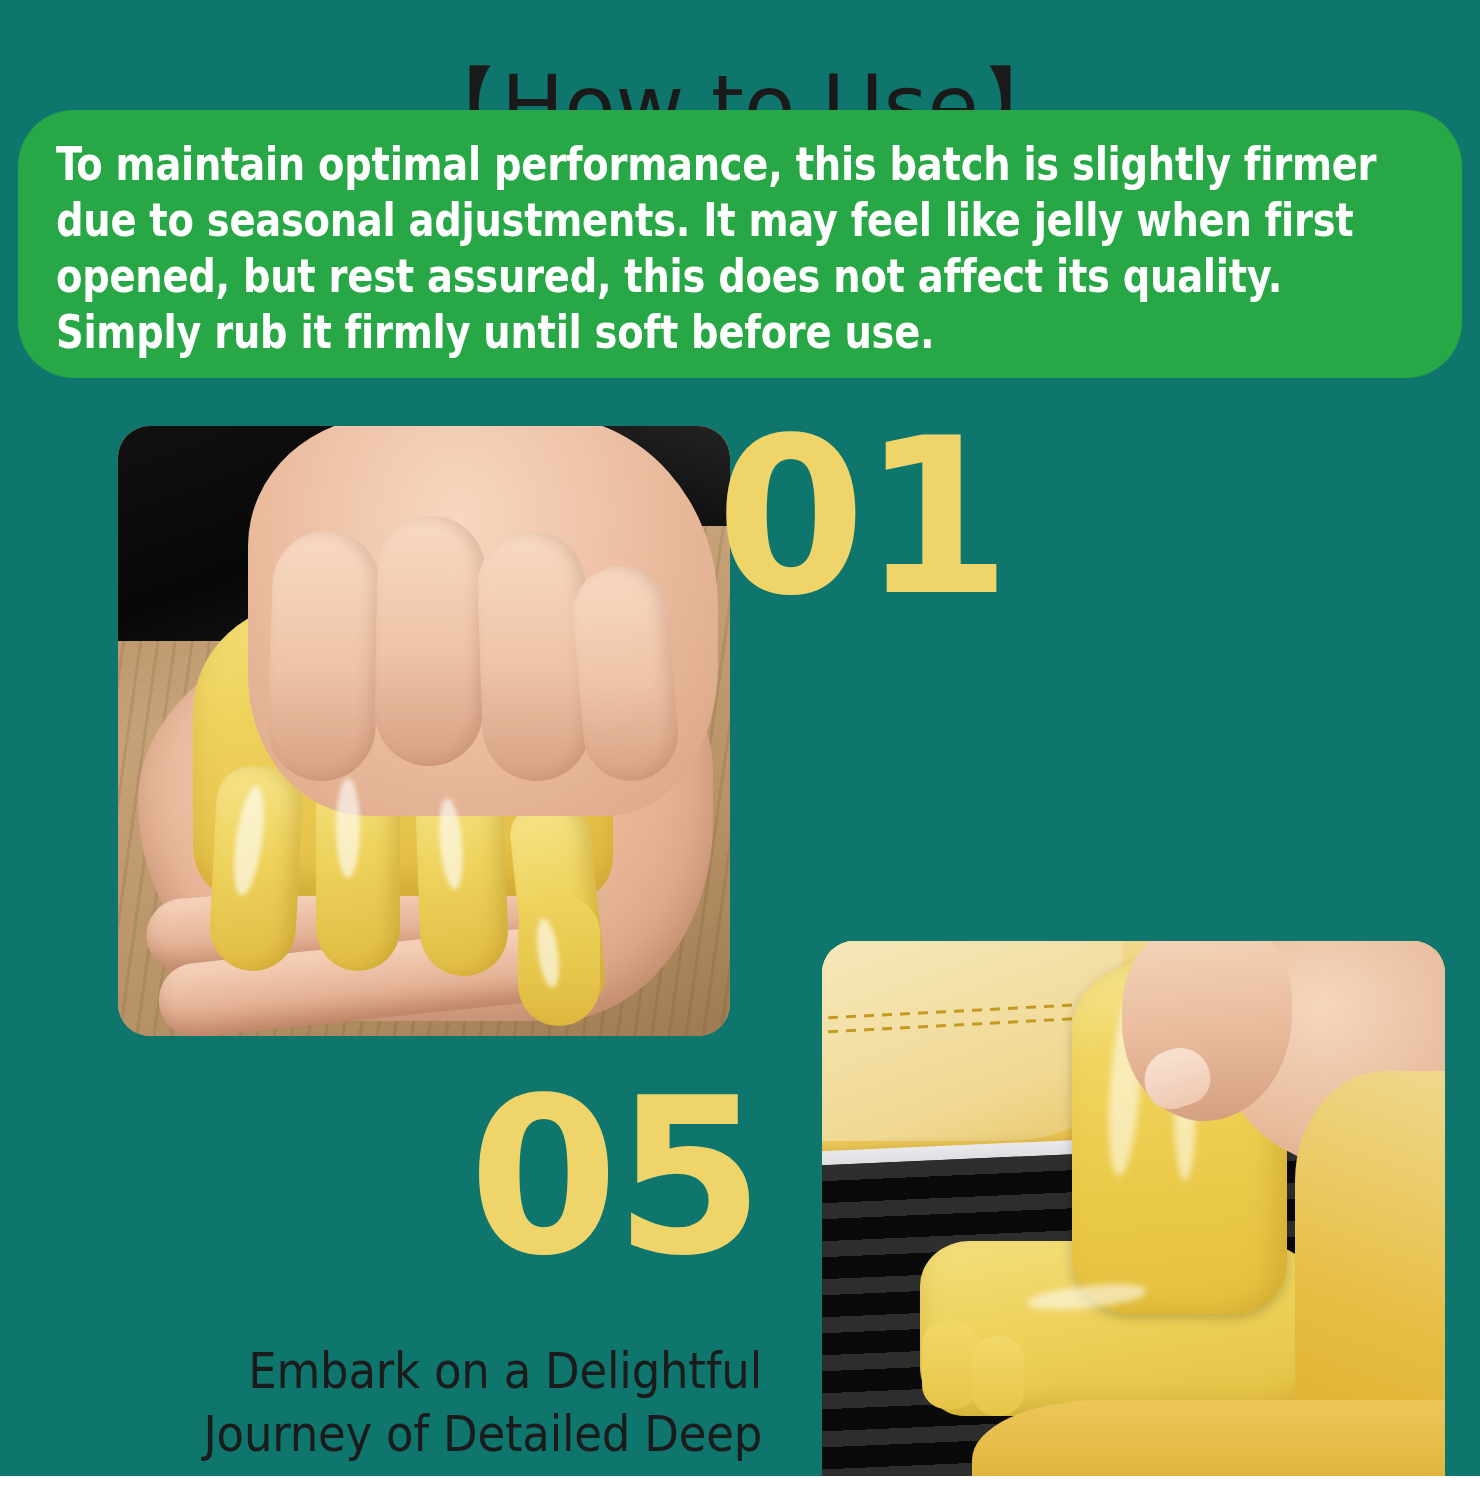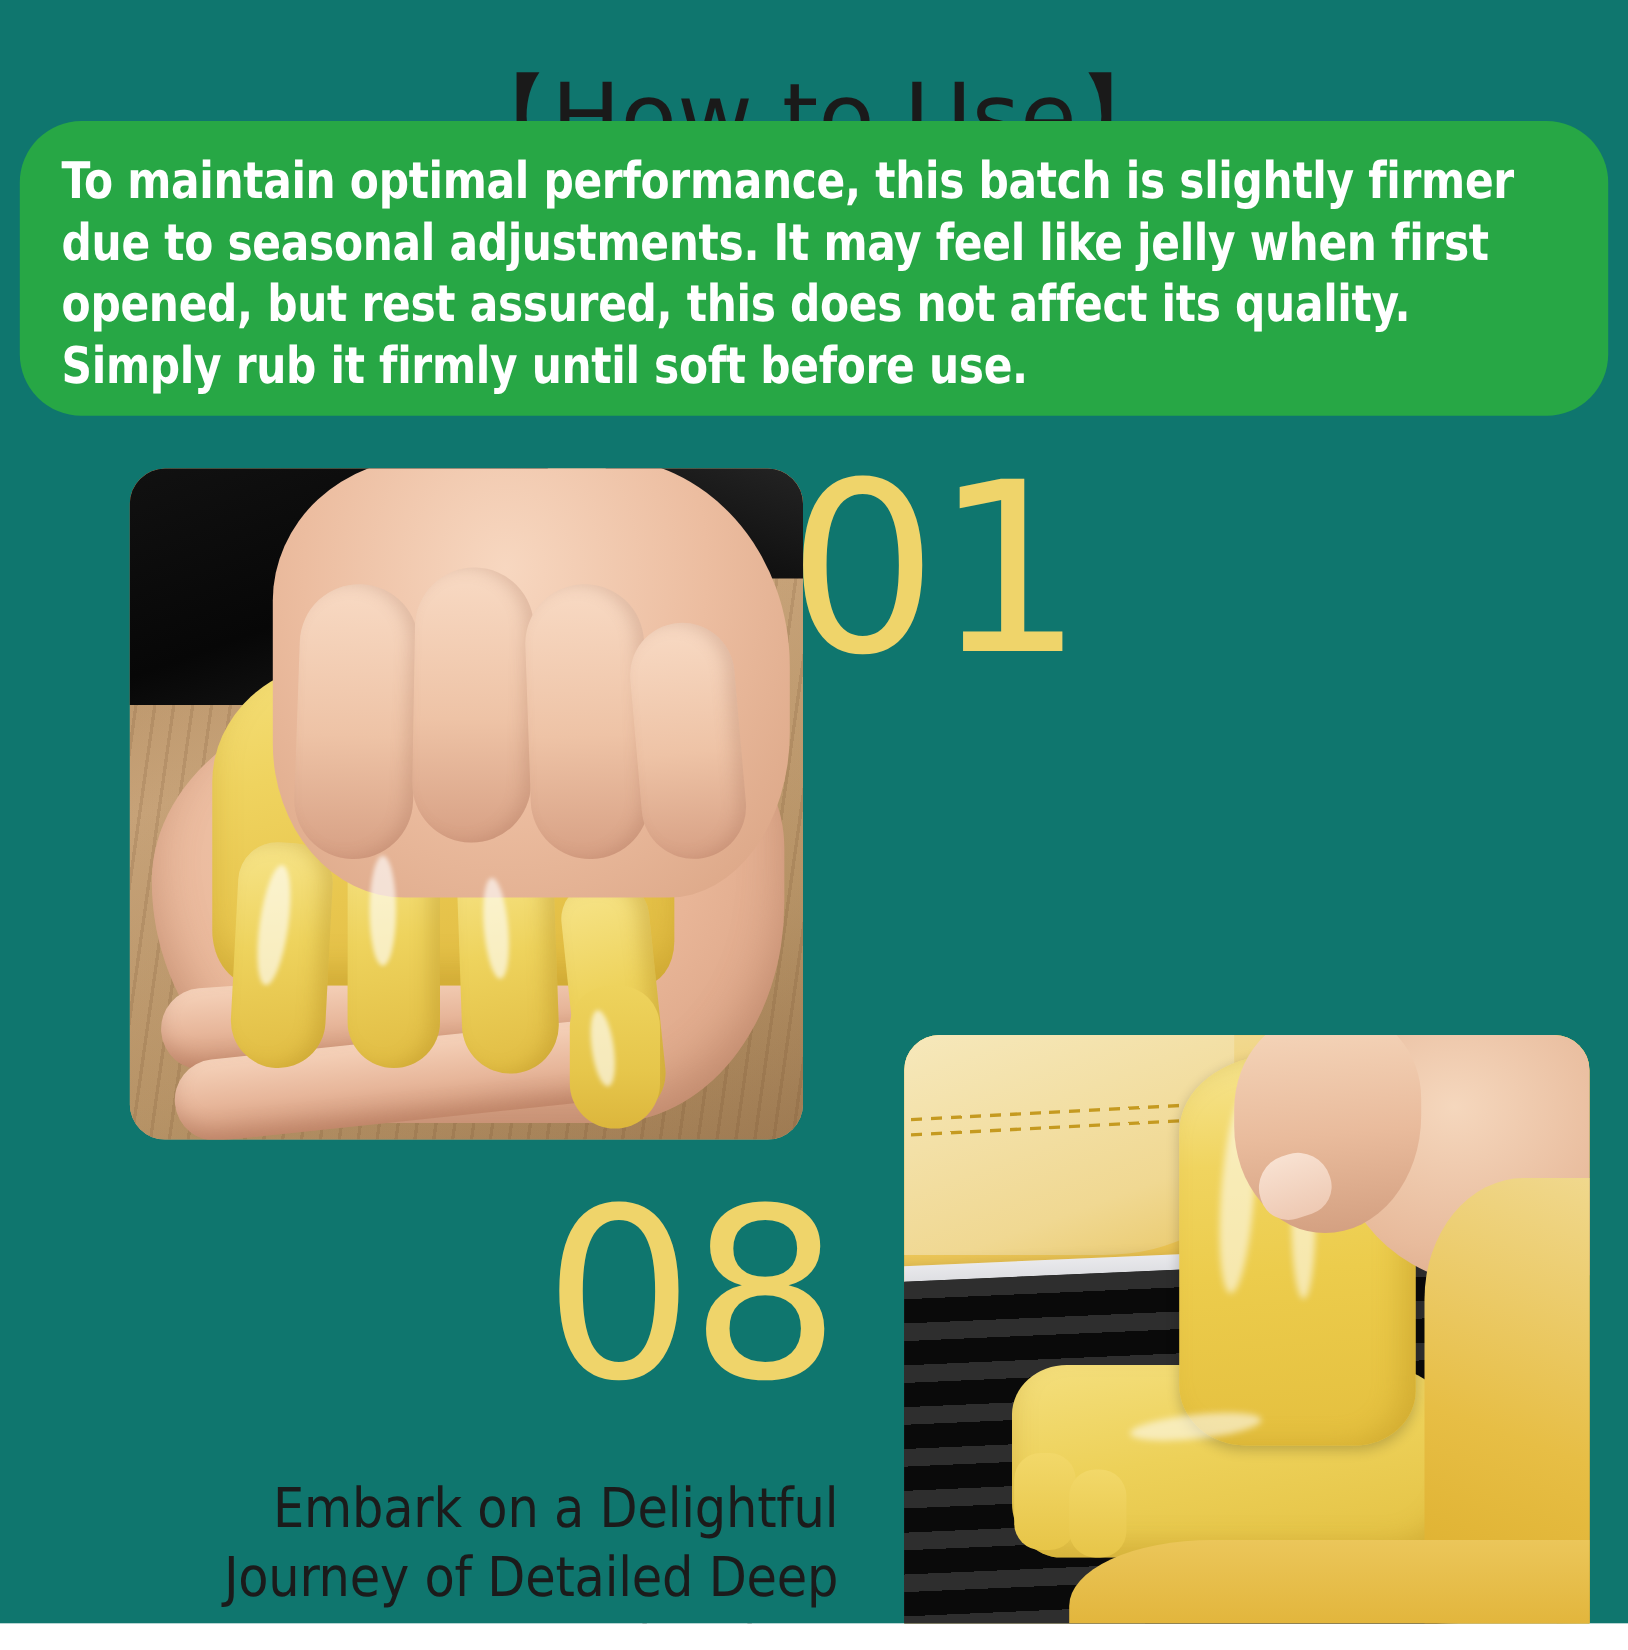--- a/index.html
+++ b/index.html
@@ -283,21 +283,21 @@
     width: 560px; height: 130px;
     background: linear-gradient(180deg, #ebc65a 0%, #dcaa27 100%);
     border-top-left-radius: 130px 60px;
   }
 
   
   .step-number {
     position: absolute;
     font-size: 215px;
     line-height: 200px;
-    font-weight: 400;
+    font-weight: 700;
     color: #efd46a;
     letter-spacing: -4px;
     font-family: "DejaVu Sans", "Liberation Sans", sans-serif;
     white-space: nowrap;
   }
   #step-1-number { left: 716px; top: 418px; text-align: left; }
   #step-2-number { left: 260px; top: 1078px; width: 500px; text-align: right; }
 
   
   .step-text {
@@ -352,21 +352,21 @@
       <div class="shine s1"></div>
       <div class="shine s2"></div>
       <div class="shine s3"></div>
       <div class="shine s4"></div>
     </div>
   </figure>
 
   <div class="step-number" id="step-1-number">01</div>
 
 
-  <div class="step-number" id="step-2-number">08</div>
+  <div class="step-number" id="step-2-number">05</div>
 
   <p class="step-text" id="step-2-text">Embark on a Delightful Journey of Detailed Deep Cleaning!</p>
 
   <figure class="photo" id="photo-vent">
     <div class="dash"></div>
     <div class="dash-top"></div>
     <div class="stitch"></div>
     <div class="stitch2"></div>
     <div class="vent-frame">
       <div class="vent-inner">

